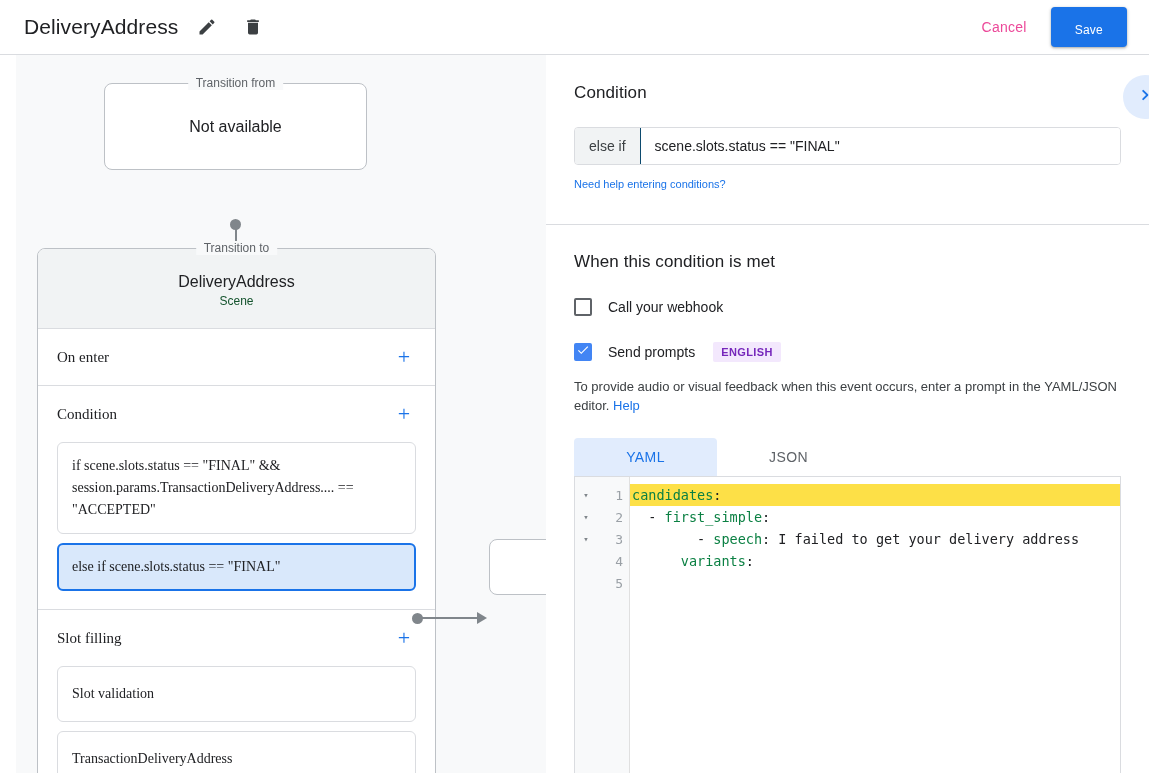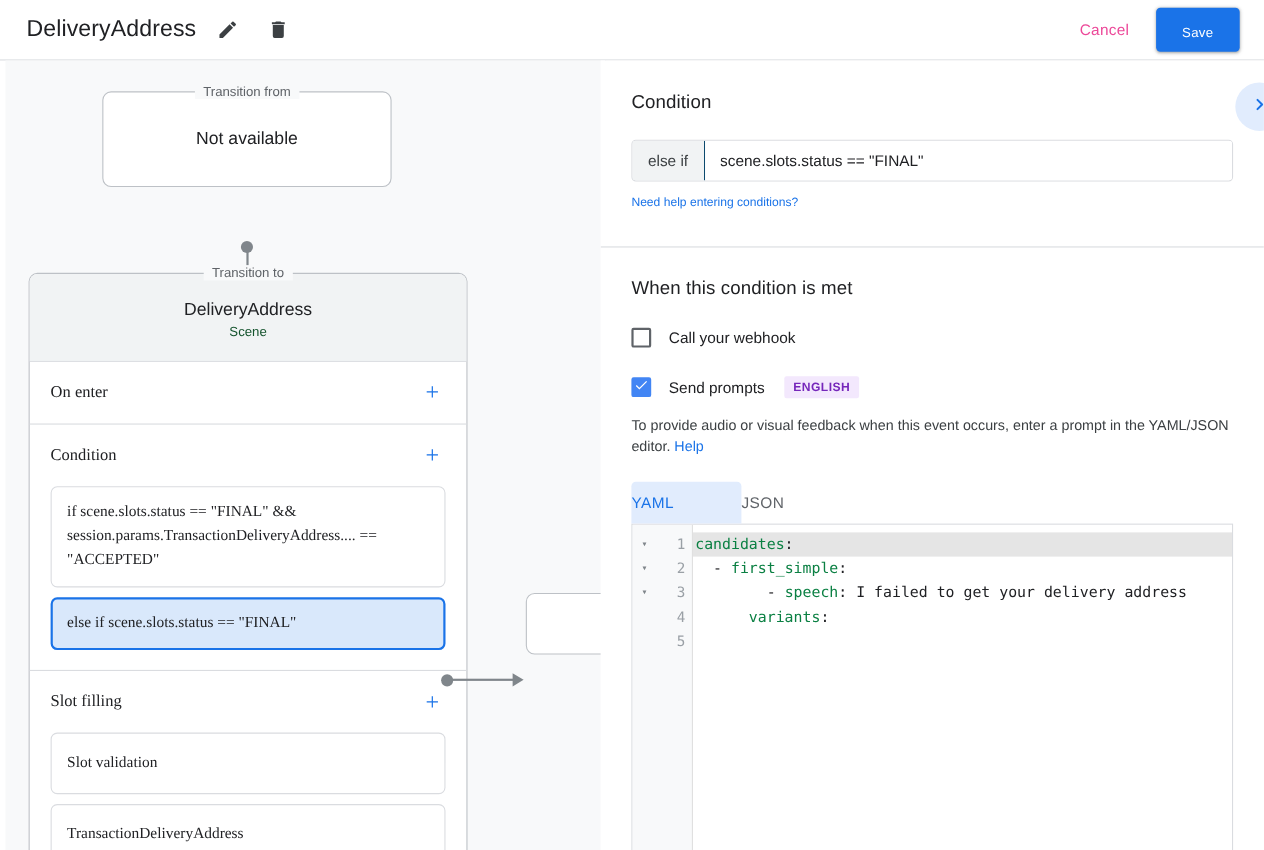--- a/index.html
+++ b/index.html
@@ -41,21 +41,21 @@
     font-size: 12px; font-weight: 500; letter-spacing: .25px;
     border: none; border-radius: 4px;
     padding: 16px 24px; height: 40px; cursor: pointer;
     font-family: inherit;
     box-shadow: 0 1px 2px rgba(60,64,67,.3), 0 1px 3px 1px rgba(60,64,67,.15);
     text-align: right;
   }
 
   
   .canvas {
-    position: absolute; left: 5px; top: 55px;
+    position: absolute; left: 16px; top: 55px;
     width: 546px; height: 718px;
     background: #f8f9fa;
     border-right: 1px solid #dadce0;
     overflow: hidden;
   }
 
   
   .node {
     position: absolute;
     border: 1px solid #bdc1c6;
@@ -223,21 +223,21 @@
   .hint {
     margin-top: 15px; font-size: 13px; color: #3c4043; line-height: 19px;
     max-width: 560px;
   }
   .hint .link { margin-top: 0; font-size: 13px; }
 
   
   .tabs { display: flex; margin-top: 23px; }
   .tab {
     font-size: 14px; font-weight: 500; letter-spacing: .4px;
-    padding: 11px 0; width: 100px; text-align: left;
+    padding: 11px 0; width: 143px; text-align: center;
     cursor: pointer; color: #5f6368; border-radius: 4px 4px 0 0;
   }
   .tab.active { color: #1a73e8; background: #e1ecfd; }
 
   
   .editor {
     margin-top: 0;
     border: 1px solid #dadce0;
     height: 298px;
     display: flex;
@@ -257,21 +257,21 @@
   }
   .gnum { flex: 1; text-align: right; padding-right: 6px; }
   .code {
     flex: 1; padding-top: 7px; position: relative; overflow: hidden;
   }
   .cline {
     height: 22px; white-space: pre; line-height: 22px;
     font-family: "DejaVu Sans Mono", monospace; font-size: 13.5px;
     color: #202124; padding-left: 2px;
   }
-  .cline.hl { background: #e5e5e5; }
+  .cline.hl { background: #fde047; }
   .k { color: #0b8043; }
 </style>
 </head>
 <body>
 
 <div class="topbar">
   <div class="topbar-title">DeliveryAddress</div>
 
   <div class="icon-btn">
     <span>

